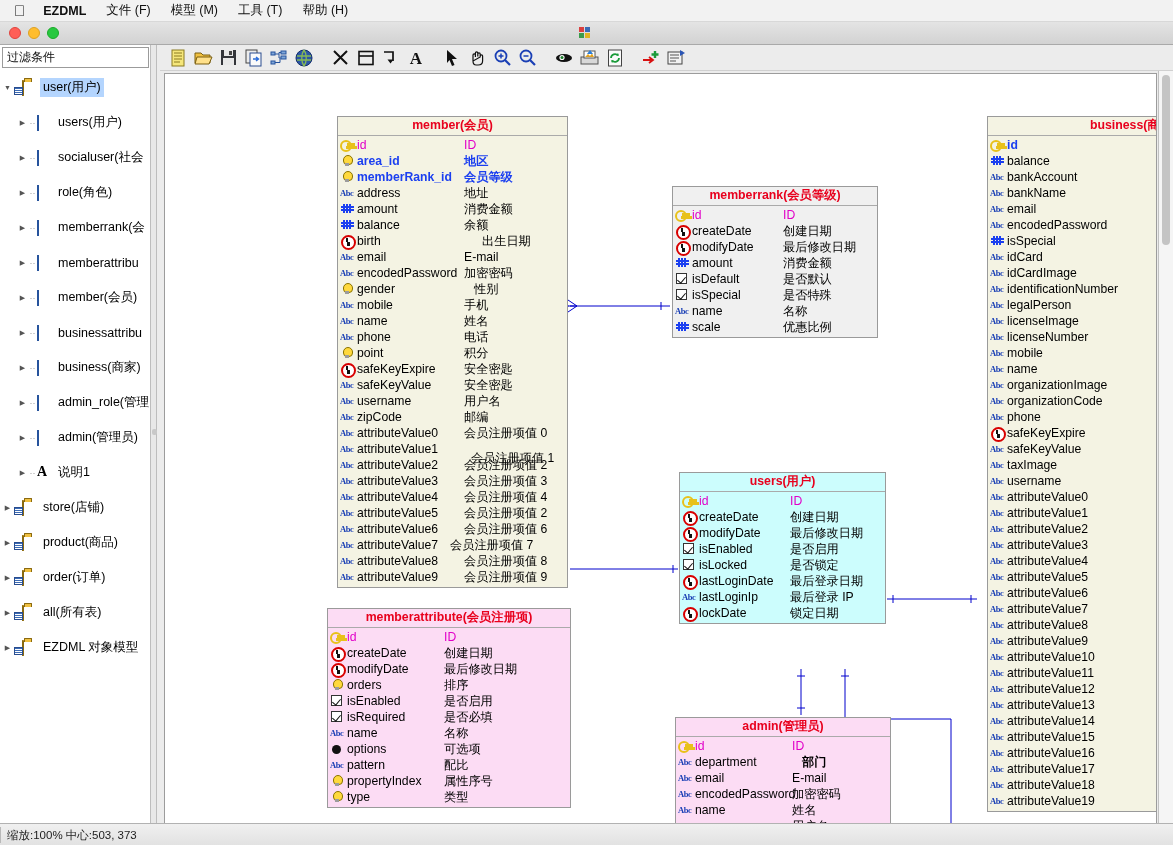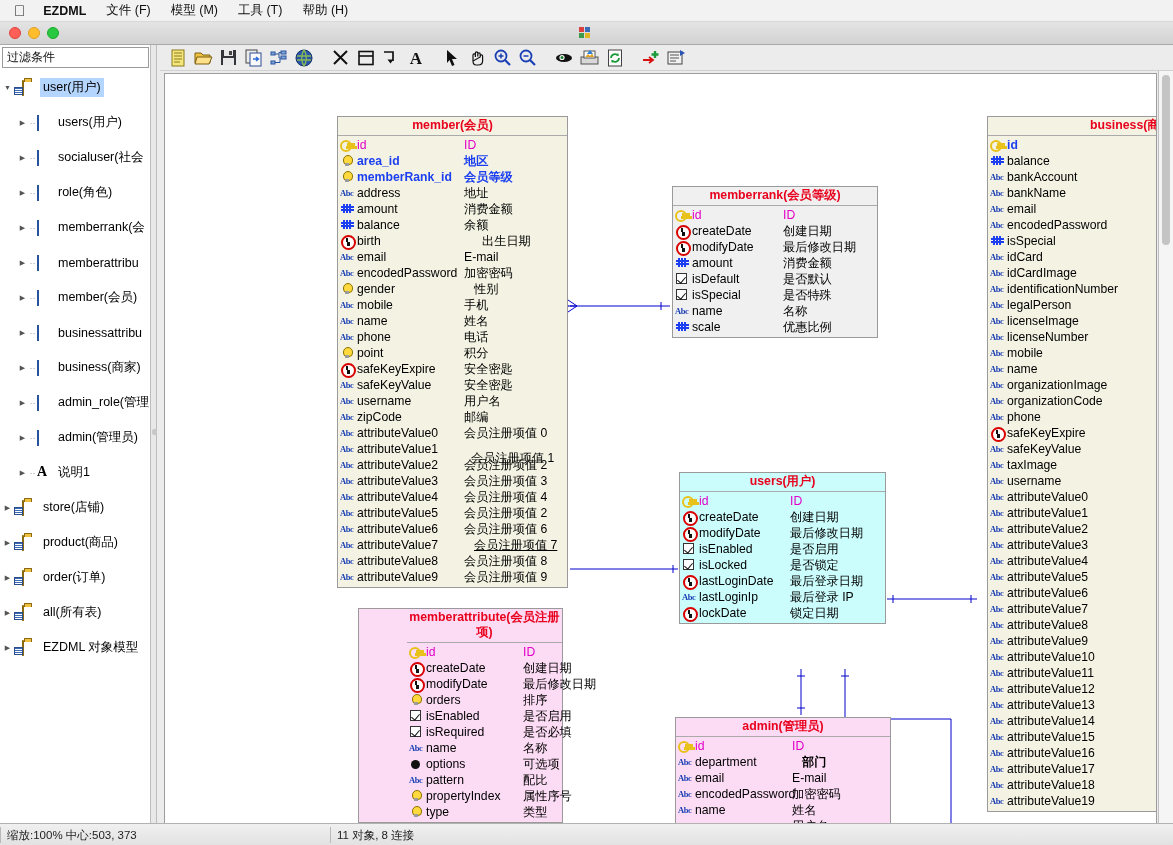--- a/index.html
+++ b/index.html
@@ -864,21 +864,21 @@
                     <span class="i-abc">Abc</span>
                   </span>
                   <span class="rn">attributeValue6</span>
                   <span class="rc" style="left: 126px;">会员注册项值 6</span>
                 </div>
                 <div class="row" style="position: relative;">
                   <span class="ri">
                     <span class="i-abc">Abc</span>
                   </span>
                   <span class="rn">attributeValue7</span>
-                  <span class="rc" style="left: 136px; text-decoration: underline;">会员注册项值 7</span>
+                  <span class="rc" style="left: 112px;">会员注册项值 7</span>
                 </div>
                 <div class="row" style="position: relative;">
                   <span class="ri">
                     <span class="i-abc">Abc</span>
                   </span>
                   <span class="rn">attributeValue8</span>
                   <span class="rc" style="left: 126px;">会员注册项值 8</span>
                 </div>
                 <div class="row" style="position: relative;">
                   <span class="ri">
@@ -1004,21 +1004,21 @@
                 </div>
                 <div class="row" style="position: relative;">
                   <span class="ri">
                     <span class="i-clock"></span>
                   </span>
                   <span class="rn">lockDate</span>
                   <span class="rc" style="left: 110px;">锁定日期</span>
                 </div>
               </div>
             </div>
-            <div class="ent pink" style="left: 193px; top: 534px; width: 205px; padding-left: 48px;">
+            <div class="ent pink" style="left: 162px; top: 534px; width: 244px;">
               <div class="hdr">memberattribute(会员注册项)</div>
               <div class="rows">
                 <div class="row pk" style="position: relative;">
                   <span class="ri">
                     <span class="i-key"></span>
                   </span>
                   <span class="rn">id</span>
                   <span class="rc" style="left: 116px;">ID</span>
                 </div>
                 <div class="row" style="position: relative;">
@@ -1446,14 +1446,13 @@
       </div>
       <div class="hscroll">
         <div class="thumbh"></div>
       </div>
     </div>
   </div>
 </div>
 
 <div id="statusbar">
   <div class="sseg" id="sseg2">缩放:100% 中心:503, 373</div>
-  <div class="sseg" id="sseg3">11 对象, 8 连接</div>
 </div>
 
 </body></html>

